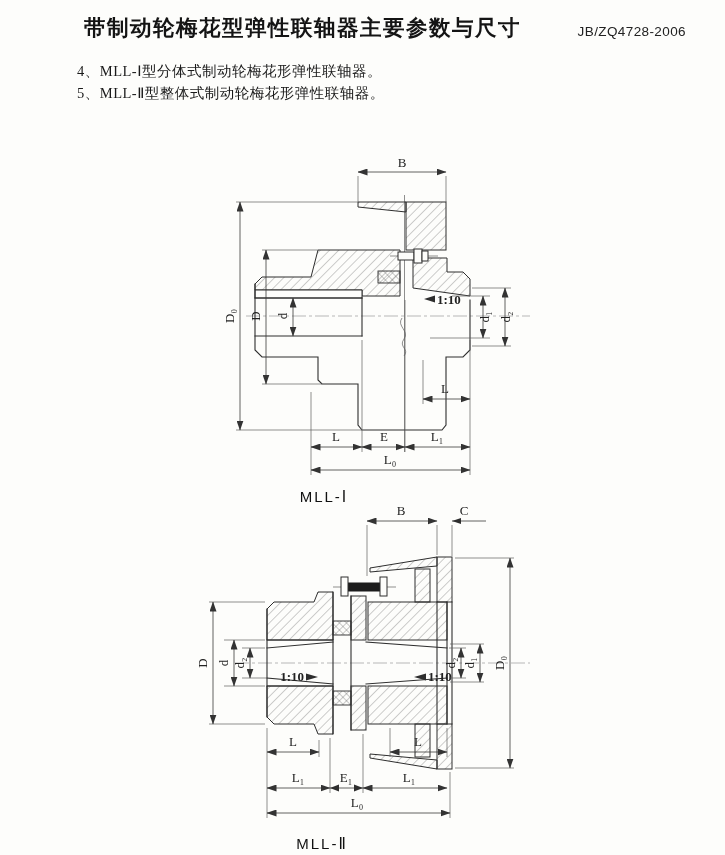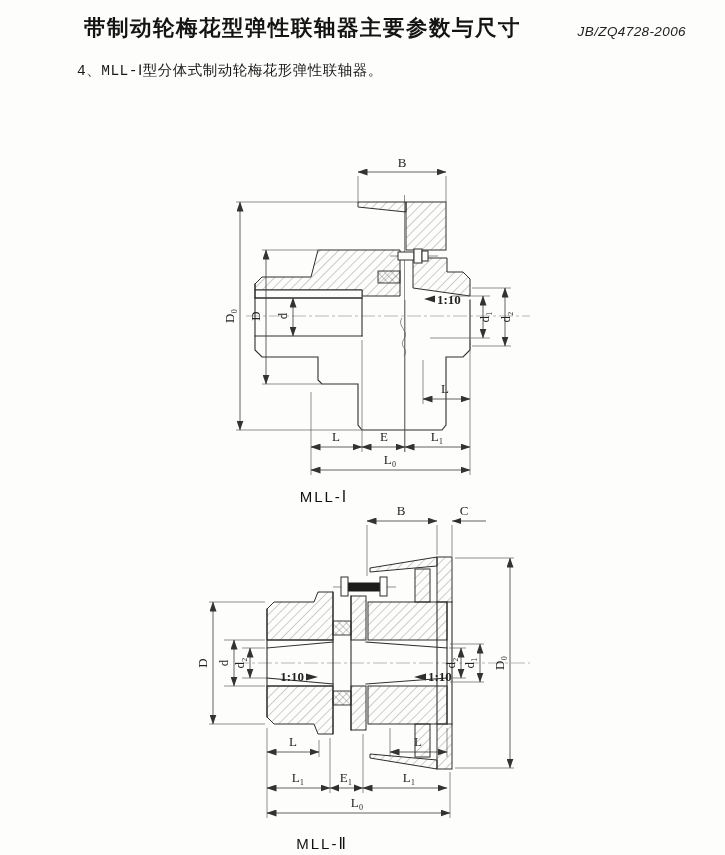--- a/index.html
+++ b/index.html
@@ -8,26 +8,26 @@
     background:#fdfdfb;color:#1d1d1d;
     font-family:"Liberation Sans","DejaVu Sans",sans-serif;
   }
   .title{
     position:absolute;left:84px;top:13px;margin:0;
     font-size:21.5px;font-weight:700;letter-spacing:1.5px;
     font-family:Liberation Serif, serif;color:#141414;
   }
   .stds{
     position:absolute;left:530px;top:23px;width:156px;text-align:right;
-    font-size:13.5px;line-height:17.5px;letter-spacing:.4px;color:#222;font-style:italic;
+    font-size:13.5px;line-height:17.5px;letter-spacing:.4px;color:#222;
   }
   .stds .s2{padding-right:10px}
   .notes{
     position:absolute;left:77px;top:60px;
-    font-family:Liberation Mono, monospace;
+    font-family:Liberation Serif, serif;
     font-size:14.5px;line-height:22px;letter-spacing:.5px;color:#1a1a1a;
   }
   svg.drawing{position:absolute;left:0;top:0}
   .ol{stroke:#2e2e2e;stroke-width:1.1;fill:none;stroke-linecap:square}
   .thin{stroke:#5f5f5f;stroke-width:.7;fill:none}
   .dim{stroke:#3a3a3a;stroke-width:.8;fill:none}
   .cl{stroke:#8a8a8a;stroke-width:.6;stroke-dasharray:14 3 3 3;fill:none}
   .hfill{fill:url(#h1);stroke:#2e2e2e;stroke-width:1}
   .xfill{fill:url(#h2);stroke:#2e2e2e;stroke-width:.9}
   .wfill{fill:#fdfdfb;stroke:#2e2e2e;stroke-width:1}
@@ -40,20 +40,21 @@
 <body>
 
 <h1 class="title">带制动轮梅花型弹性联轴器主要参数与尺寸</h1>
 
 <div class="stds">
   <div class="s1">JB/ZQ4728-2006</div>
 </div>
 
 <div class="notes">
   <div>4、MLL-Ⅰ型分体式制动轮梅花形弹性联轴器。</div>
+  <div>5、MLL-Ⅱ型整体式制动轮梅花形弹性联轴器。</div>
 </div>
 
 <svg class="drawing" width="725" height="855" viewBox="0 0 725 855">
   <defs>
     <pattern id="h1" patternUnits="userSpaceOnUse" width="6.5" height="6.5" patternTransform="rotate(45)">
       <line x1="0" y1="0" x2="0" y2="6.5" stroke="#585858" stroke-width="0.6"></line>
     </pattern>
     <pattern id="h2" patternUnits="userSpaceOnUse" width="5" height="5" patternTransform="rotate(45)">
       <line x1="0" y1="0" x2="0" y2="5" stroke="#4a4a4a" stroke-width="0.6"></line>
       <line x1="0" y1="0" x2="5" y2="0" stroke="#4a4a4a" stroke-width="0.6"></line>

